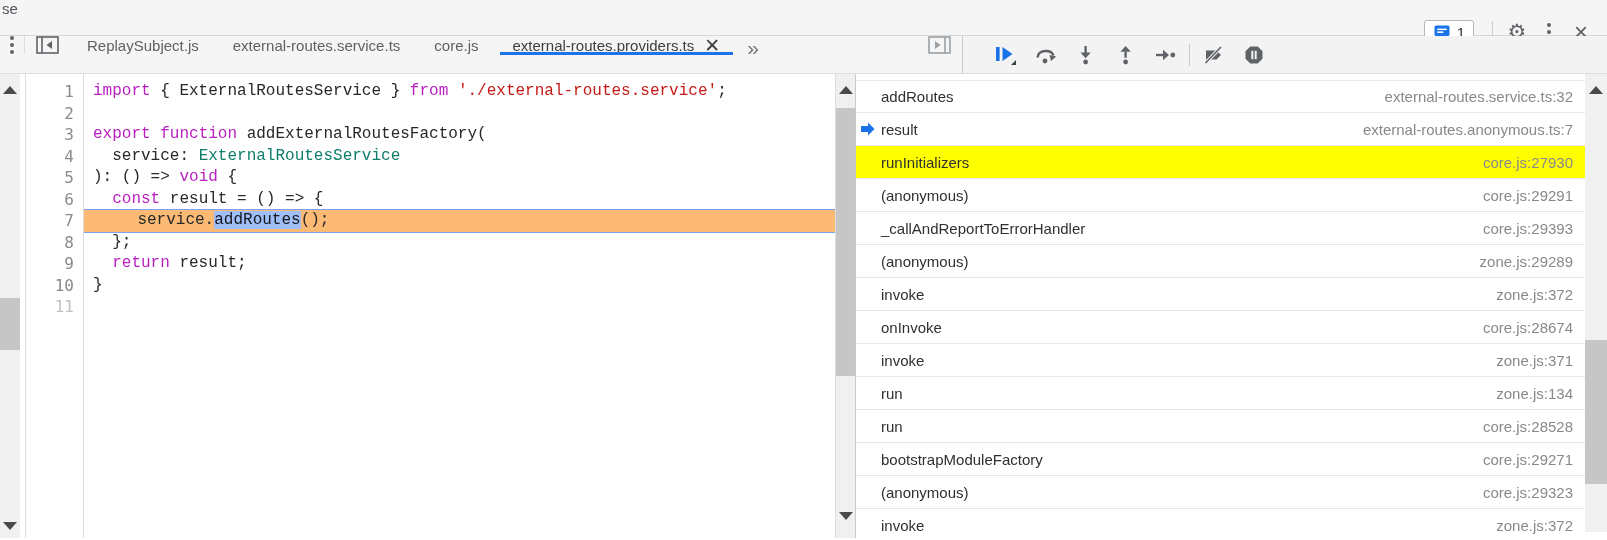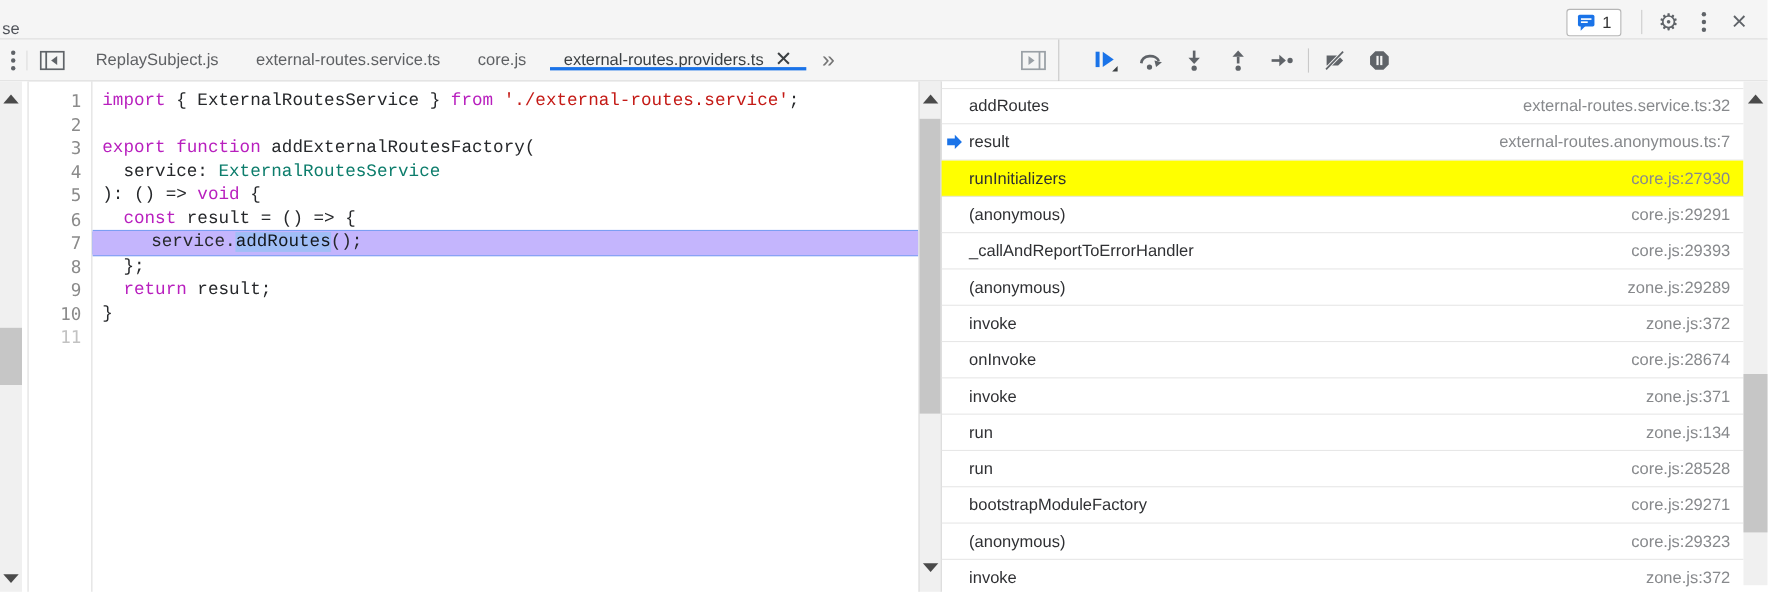--- a/index.html
+++ b/index.html
@@ -2,21 +2,21 @@
 <html><head>
 <meta charset="utf-8">
 <style>
   * { margin:0; padding:0; box-sizing:border-box; }
   html,body { width:1607px; height:540px; overflow:hidden; }
   body { font-family:"Liberation Sans", sans-serif; background:#fff; color:#333; }
   .devtools { position:relative; width:1607px; height:540px; background:#fff; }
 
   
   .main-tabbar { height:36px; background:#f5f5f5; border-bottom:1px solid #d6d6d6;
-                 display:flex; align-items:flex-end; }
+                 display:flex; align-items:flex-start;flex-direction:column; }
   .main-tab { display:flex; align-items:center; padding:0 15px; font-size:15px;
               color:#50535a; cursor:default; position:relative; white-space:nowrap; }
   .main-tab.partial { padding:0 10px 0 2px; }
   .main-tab.active { color:#1a1a1a; }
   .main-tab.active::after { content:""; position:absolute; left:10px; right:10px;
               bottom:0; height:3px; background:#1a73e8; }
   .topbar-right { margin-left:auto; display:flex; align-items:center; padding-right:10px; }
   .msg-badge { display:flex; align-items:center; gap:6px; border:1px solid #b6b6b6;
                border-radius:3px; background:#fff; padding:3px 8px; margin-right:10px; }
   .msg-badge .count { font-size:15px; color:#333; }
@@ -24,21 +24,21 @@
   .icon-btn { display:flex; align-items:center; justify-content:center;
               width:32px; height:30px; color:#5f6368; }
   .gear-glyph { font-family:"DejaVu Sans", sans-serif; font-size:21px; line-height:1; color:#5f6368; }
   .close-glyph { font-size:24px; line-height:1; color:#5f6368; }
   .kebab { display:flex; flex-direction:column; gap:3px; }
   .kebab i { width:4px; height:4px; border-radius:50%; background:#5f6368; }
 
   
   .file-row { height:38px; display:flex; }
   .file-tabbar { width:962px; background:#f5f5f5; border-bottom:1px solid #ddd;
-                 display:flex; align-items:center; }
+                 display:flex; align-items:flex-start; }
   .tab-left-kebab { width:25px; border-right:1px solid #ddd; display:flex;
                     align-items:center; justify-content:center; }
   .toggle-btn { display:flex; align-items:center; justify-content:center; padding:0 11px; }
   .file-tab { display:flex; align-items:center; padding:0 17px; font-size:15px;
               color:#5f6164; white-space:nowrap; position:relative; }
   .file-tab.active { color:#3c4043; }
   .file-tab.active::after { content:""; position:absolute; left:4px; right:4px; bottom:0;
               height:3px; background:#1a73e8; }
   .tab-close { font-size:19px; color:#3c4043; margin-left:10px; line-height:1; }
   .overflow-btn { display:flex; align-items:center; padding:0 10px; font-size:21px; color:#757575; }
@@ -63,21 +63,21 @@
   .nav-strip .scroll-track { width:20px; height:100%; }
 
   .gutter { width:58px; border-right:1px solid #ddd; padding:7px 9px 0 0;
             font-family:"DejaVu Sans Mono","Liberation Mono",monospace; font-size:16px;
             line-height:21.5px; text-align:right; color:#8b8b8b; }
   .gutter .dim { color:#c2c2c2; }
 
   .code { flex:1; padding-top:7px; font-family:Liberation Mono, monospace;
           font-size:16px; line-height:21.5px; color:#26282b; white-space:pre; overflow:hidden; }
   .code-line { height:21.5px; padding-left:9px; }
-  .code-line.exec { background:#c4b5fd; box-shadow:0 1px 0 #7c9ef3, 0 -1px 0 #7c9ef3;padding-left:15px; }
+  .code-line.exec { background:#fdba74; box-shadow:0 1px 0 #7c9ef3, 0 -1px 0 #7c9ef3;padding-left:15px; }
   .tk-k { color:#b81fbe; }
   .tk-s { color:#c41a16; }
   .tk-t { color:#0d7d6c; }
   .tk-sel { background:#a0bef7; color:#14171c; }
 
   .editor-sb { width:20px; border-left:1px solid #ddd; }
   .editor-sb.scroll-track { height:464px; }
 
   
   .stack-zone { flex:1; border-left:1px solid #c9c9c9; display:flex; background:#fff; }

